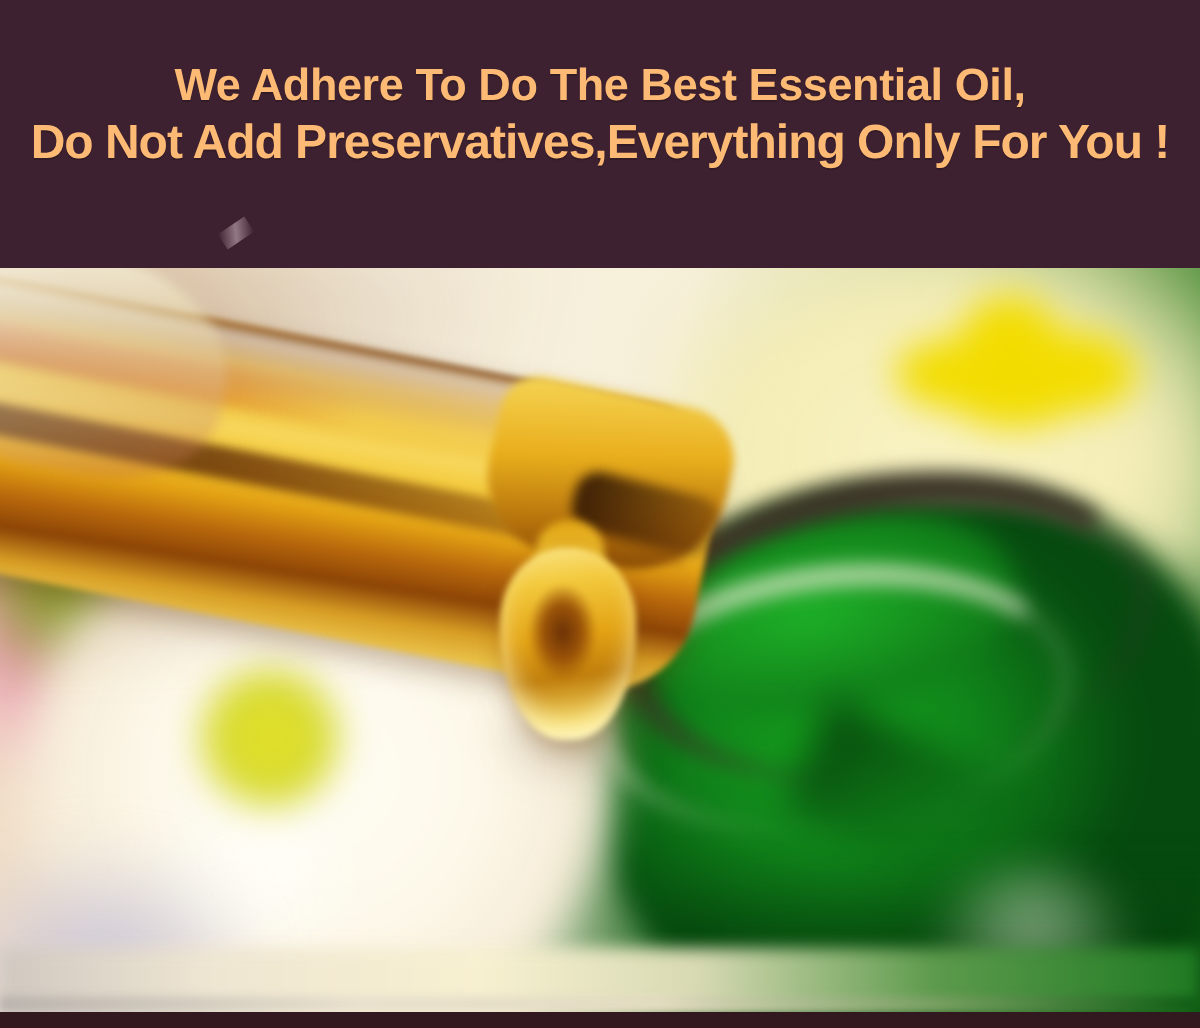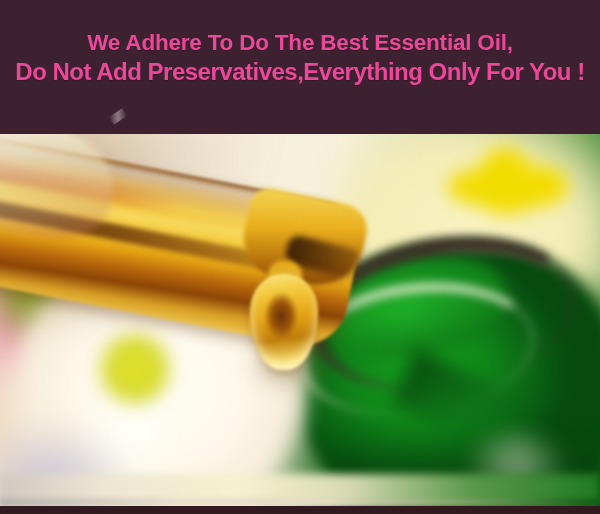--- a/index.html
+++ b/index.html
@@ -30,21 +30,21 @@
   }
   #headline-block {
     position: absolute;
     left: 0;
     top: 28px;
     width: 600px;
     text-align: center;
   }
   .headline-line {
     display: block;
-    color: #ec4899;
+    color: #fdba74;
     font-family: "Liberation Sans", sans-serif;
     font-weight: bold;
     font-size: 22.5px;
     letter-spacing: -0.2px;
     line-height: 29px;
     white-space: nowrap;
     text-shadow: 0 1px 0 rgba(0,0,0,0.18);
   }
   #headline-line-2 {
     font-size: 24px;

